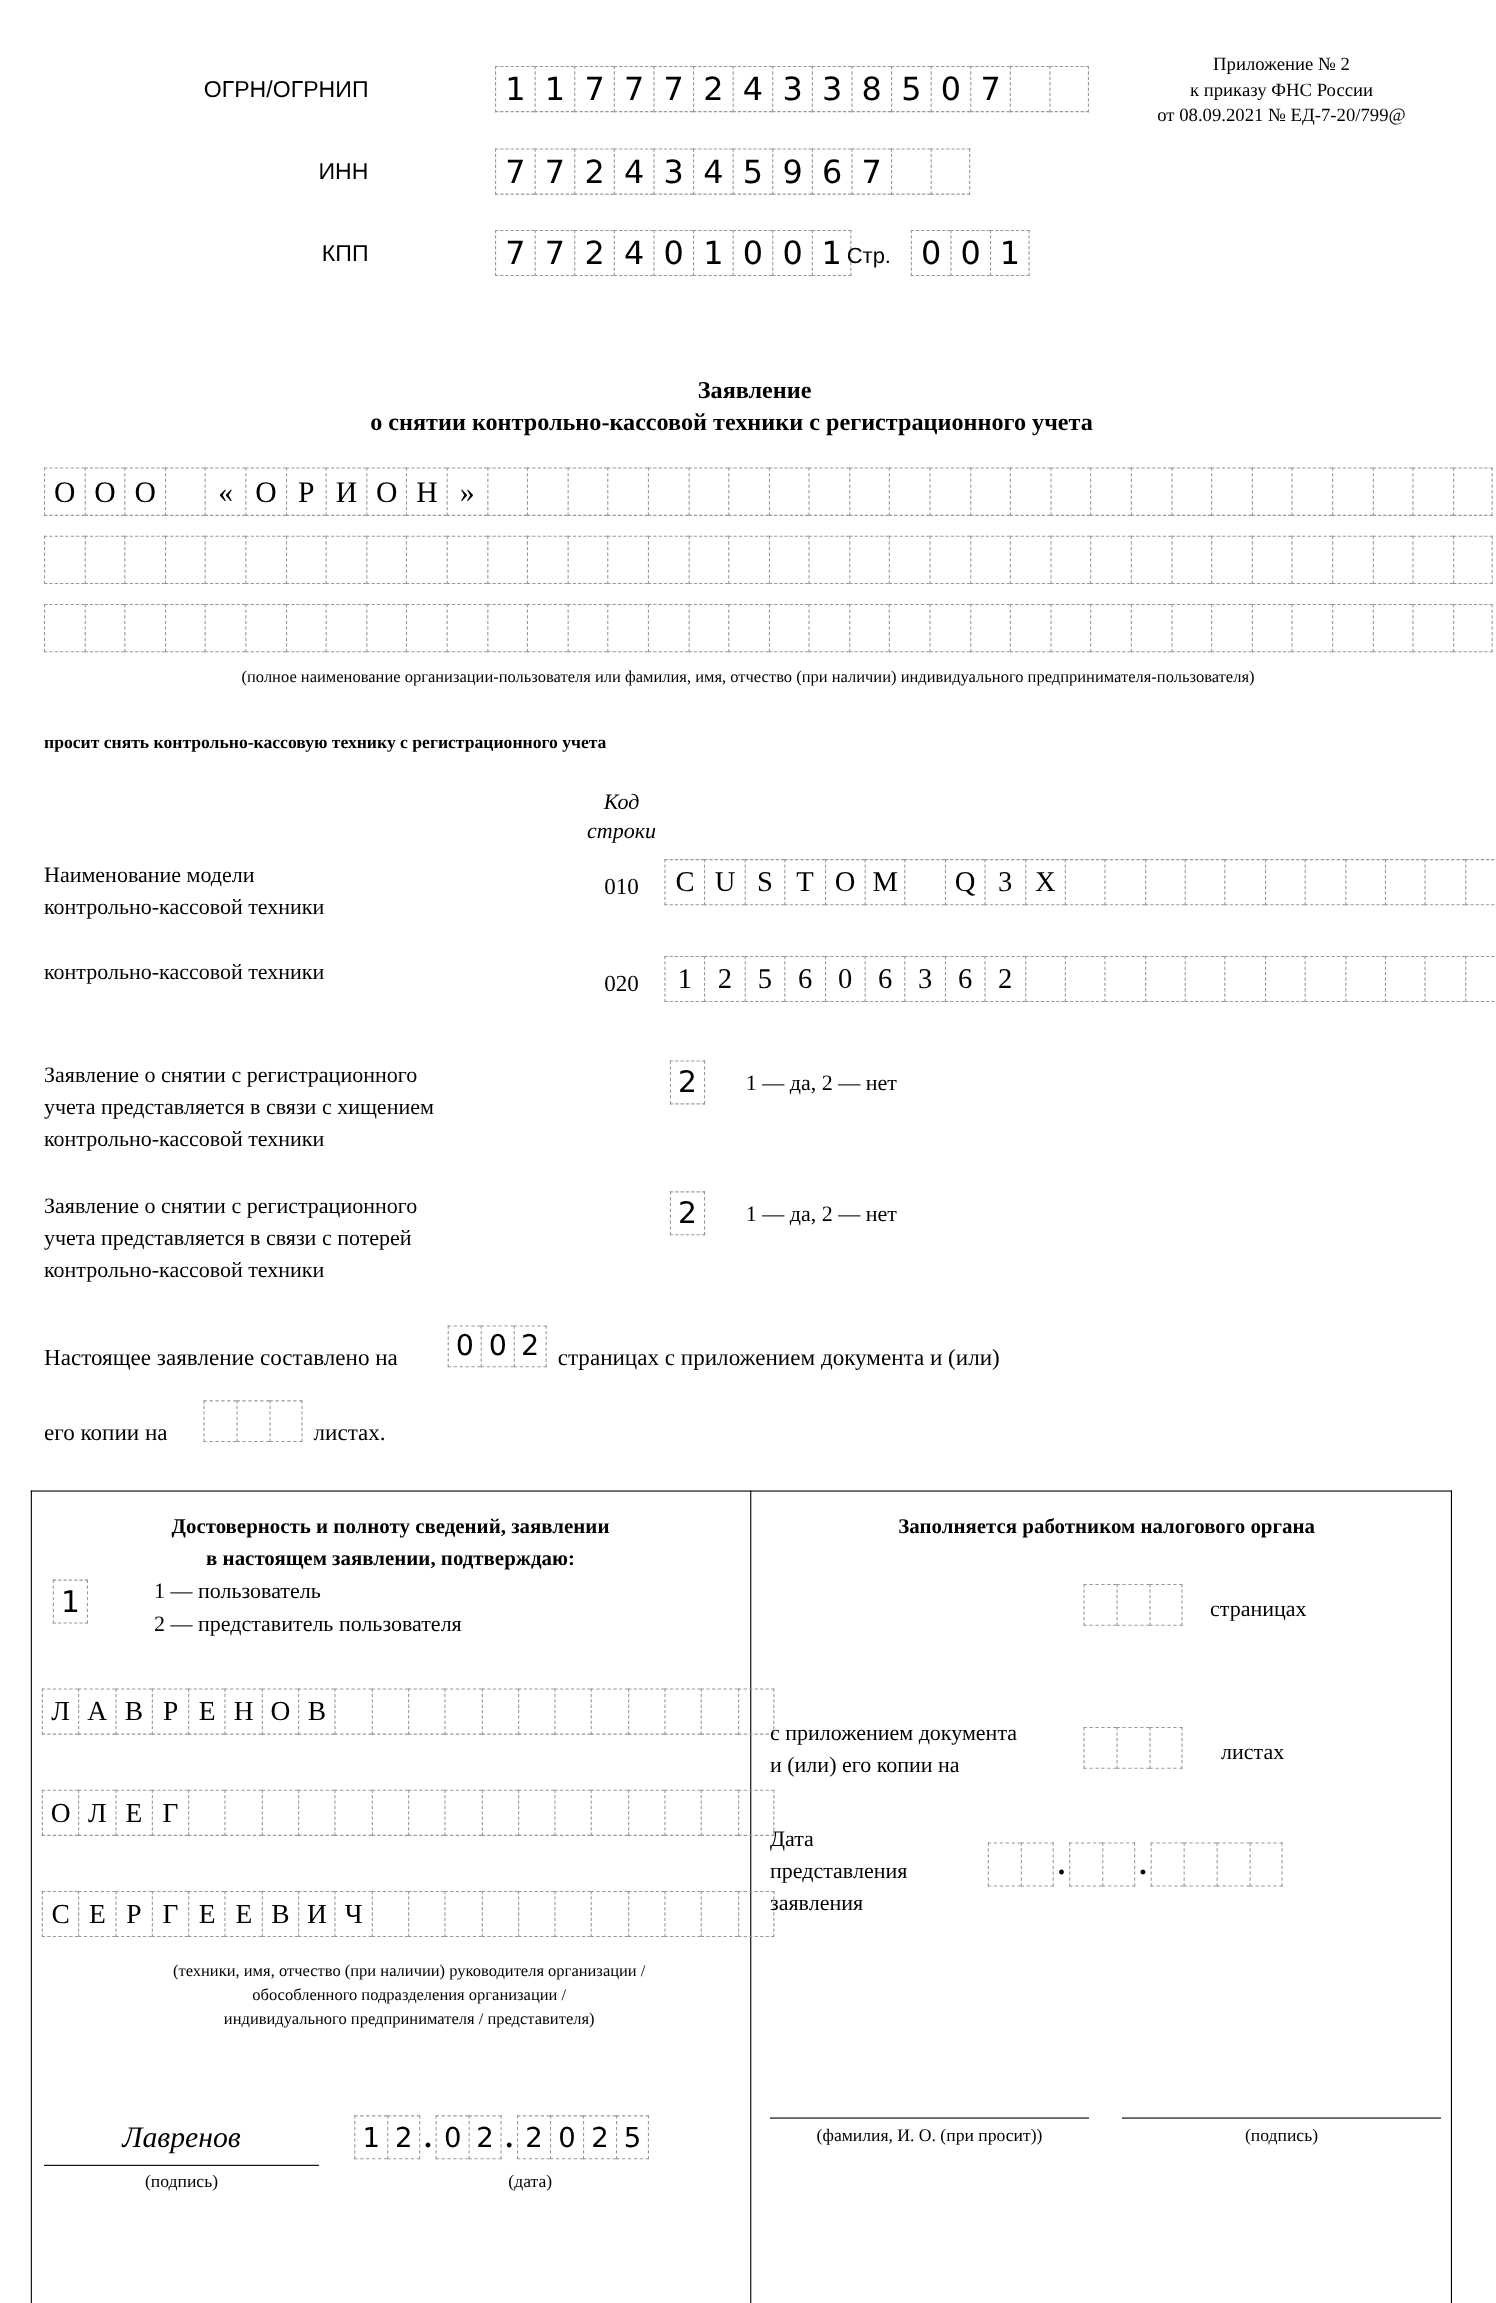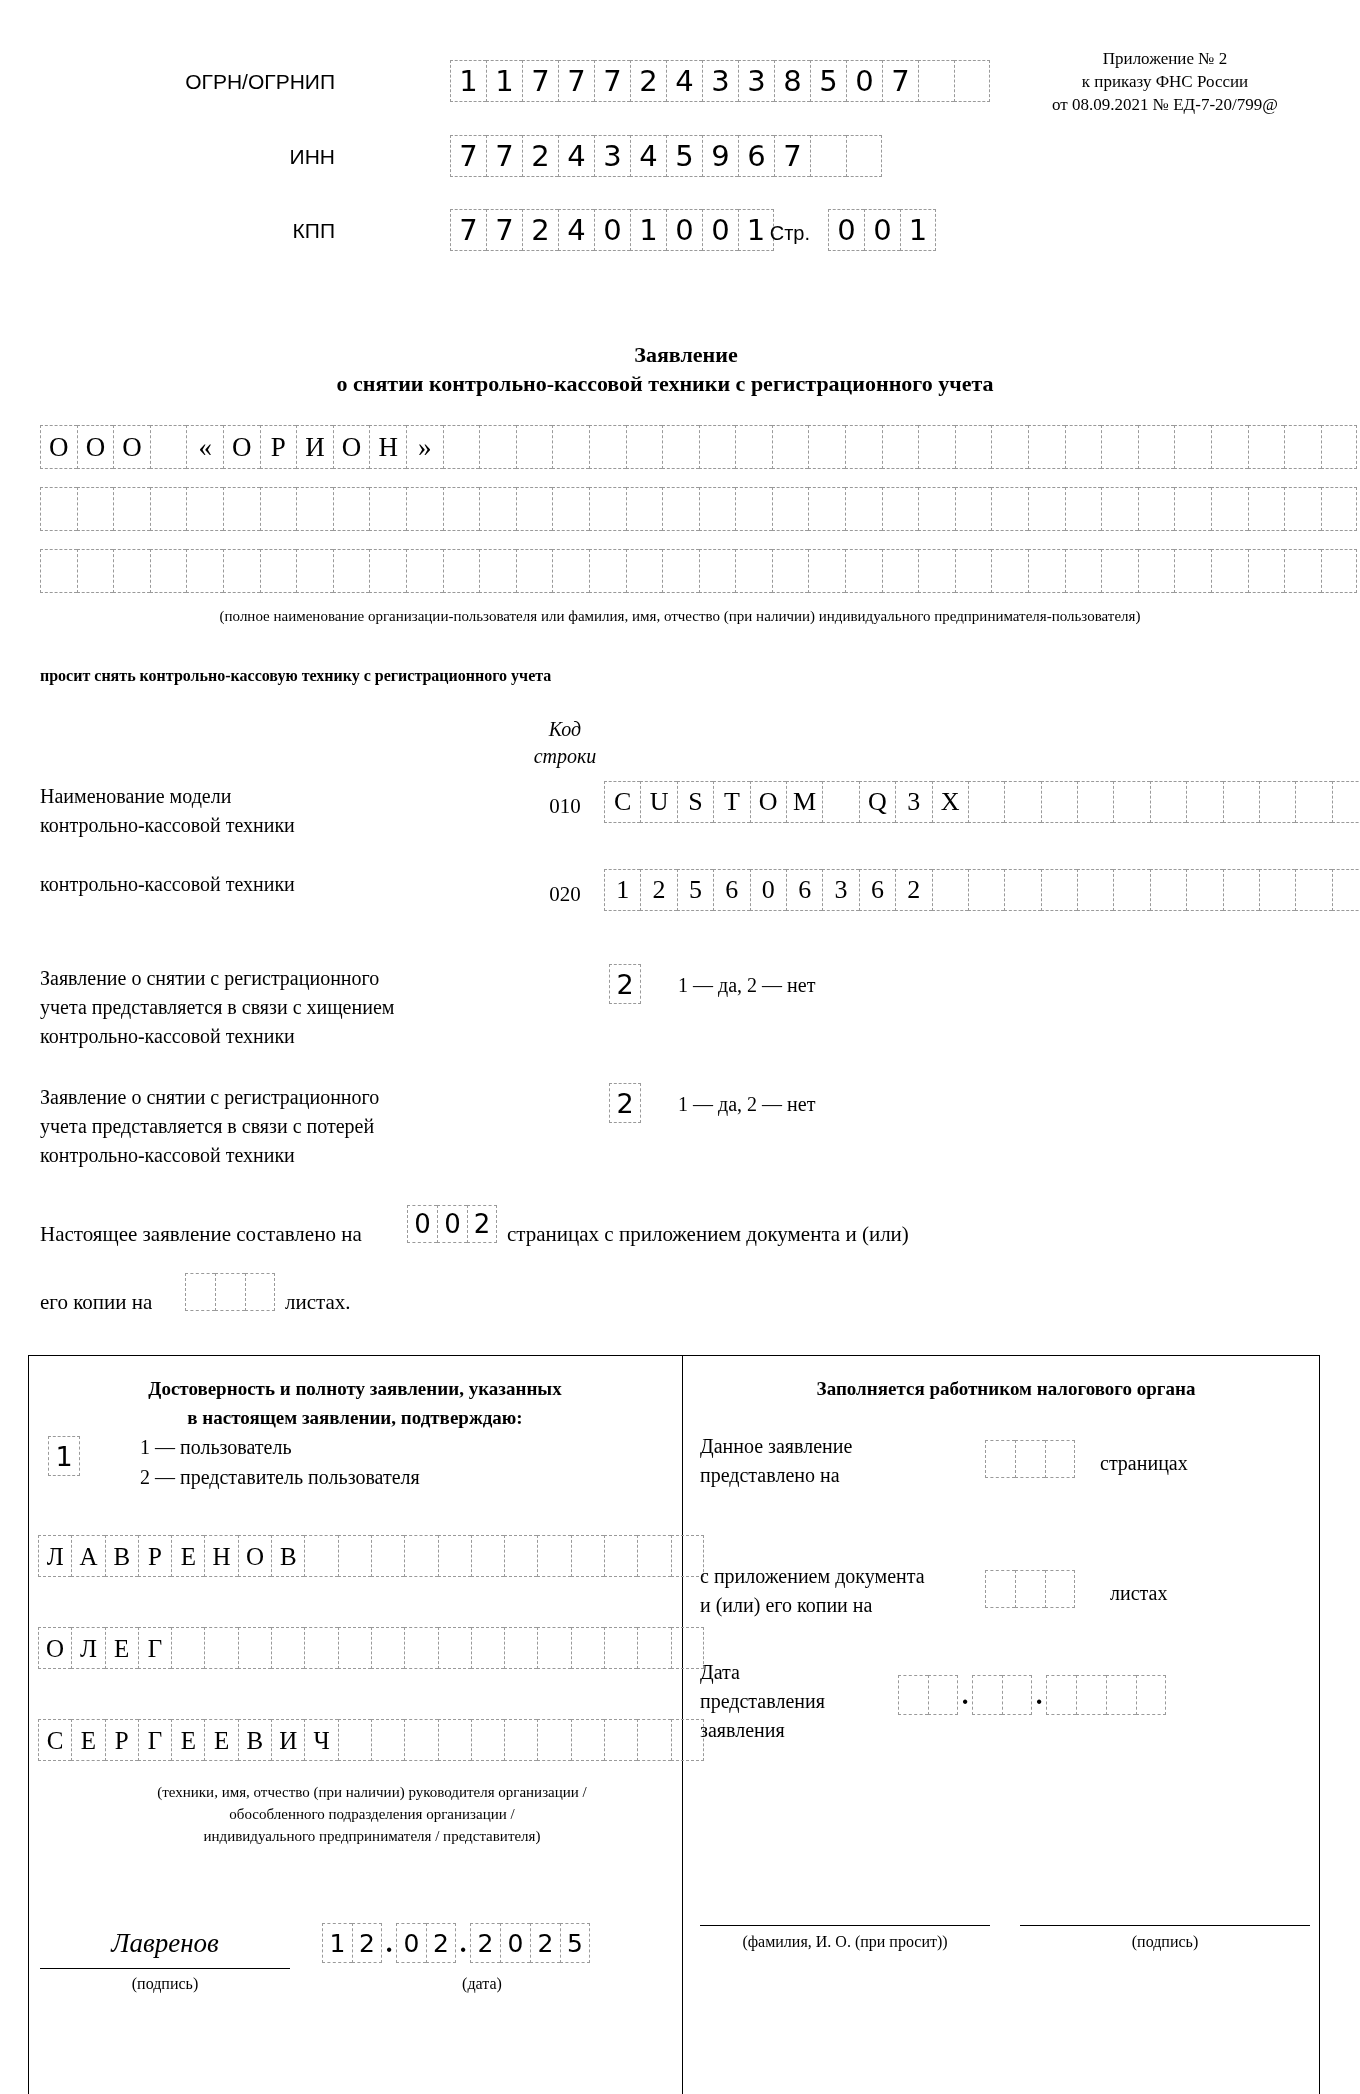--- a/index.html
+++ b/index.html
@@ -494,21 +494,21 @@
       <div class="cell scell"></div>
     </div>
   <div class="abs sentence" style="left:285px; top:1290px;">листах.</div>
 
   <div class="hline" style="left:28px; top:1355px; width:1292px;"></div>
   <div class="vline" style="left:28px; top:1355px; height:739px;"></div>
   <div class="vline" style="left:1319px; top:1355px; height:739px;"></div>
   <div class="vline" style="left:682px; top:1355px; height:739px;"></div>
 
   <div class="abs blk-title" style="left:40px; top:1375px; width:630px;">
-    <div>Достоверность и полноту заявлении, указанных</div>
+    <div>Достоверность и полноту сведений, заявлении</div>
     <div>в настоящем заявлении, подтверждаю:</div>
   </div>
 
   <div class="abs flagbox" style="left:48px; top:1436px;">1</div>
   <div class="abs opt-line" style="left:140px; top:1432px;">1 — пользователь</div>
   <div class="abs opt-line" style="left:140px; top:1462px;">2 — представитель пользователя</div>
 
   <div class="abs cells" id="fio-surname" style="left:38px; top:1535px;">
       <div class="cell fcell">Л</div>
       <div class="cell fcell">А</div>
@@ -601,24 +601,20 @@
         <div class="cell tcell">2</div>
         <div class="cell tcell">0</div>
         <div class="cell tcell">2</div>
         <div class="cell tcell">5</div>
       </div>
     </div>
   <div class="abs sig-cap" style="left:322px; top:1975px; width:320px;">(дата)</div>
 
   <div class="abs blk-title" style="left:700px; top:1375px; width:612px;">Заполняется работником налогового органа</div>
 
-  <div class="abs row-label" style="left:700px; top:1432px; width:280px;">
-    <div>Данное заявление</div>
-    <div>представлено на</div>
-  </div>
   <div class="abs cells" id="tax-pages" style="left:985px; top:1440px;">
       <div class="cell scell"></div>
       <div class="cell scell"></div>
       <div class="cell scell"></div>
     </div>
   <div class="abs row-label" style="left:1100px; top:1449px;">страницах</div>
 
   <div class="abs row-label" style="left:700px; top:1562px; width:290px;">
     <div>с приложением документа</div>
     <div>и (или) его копии на</div>

